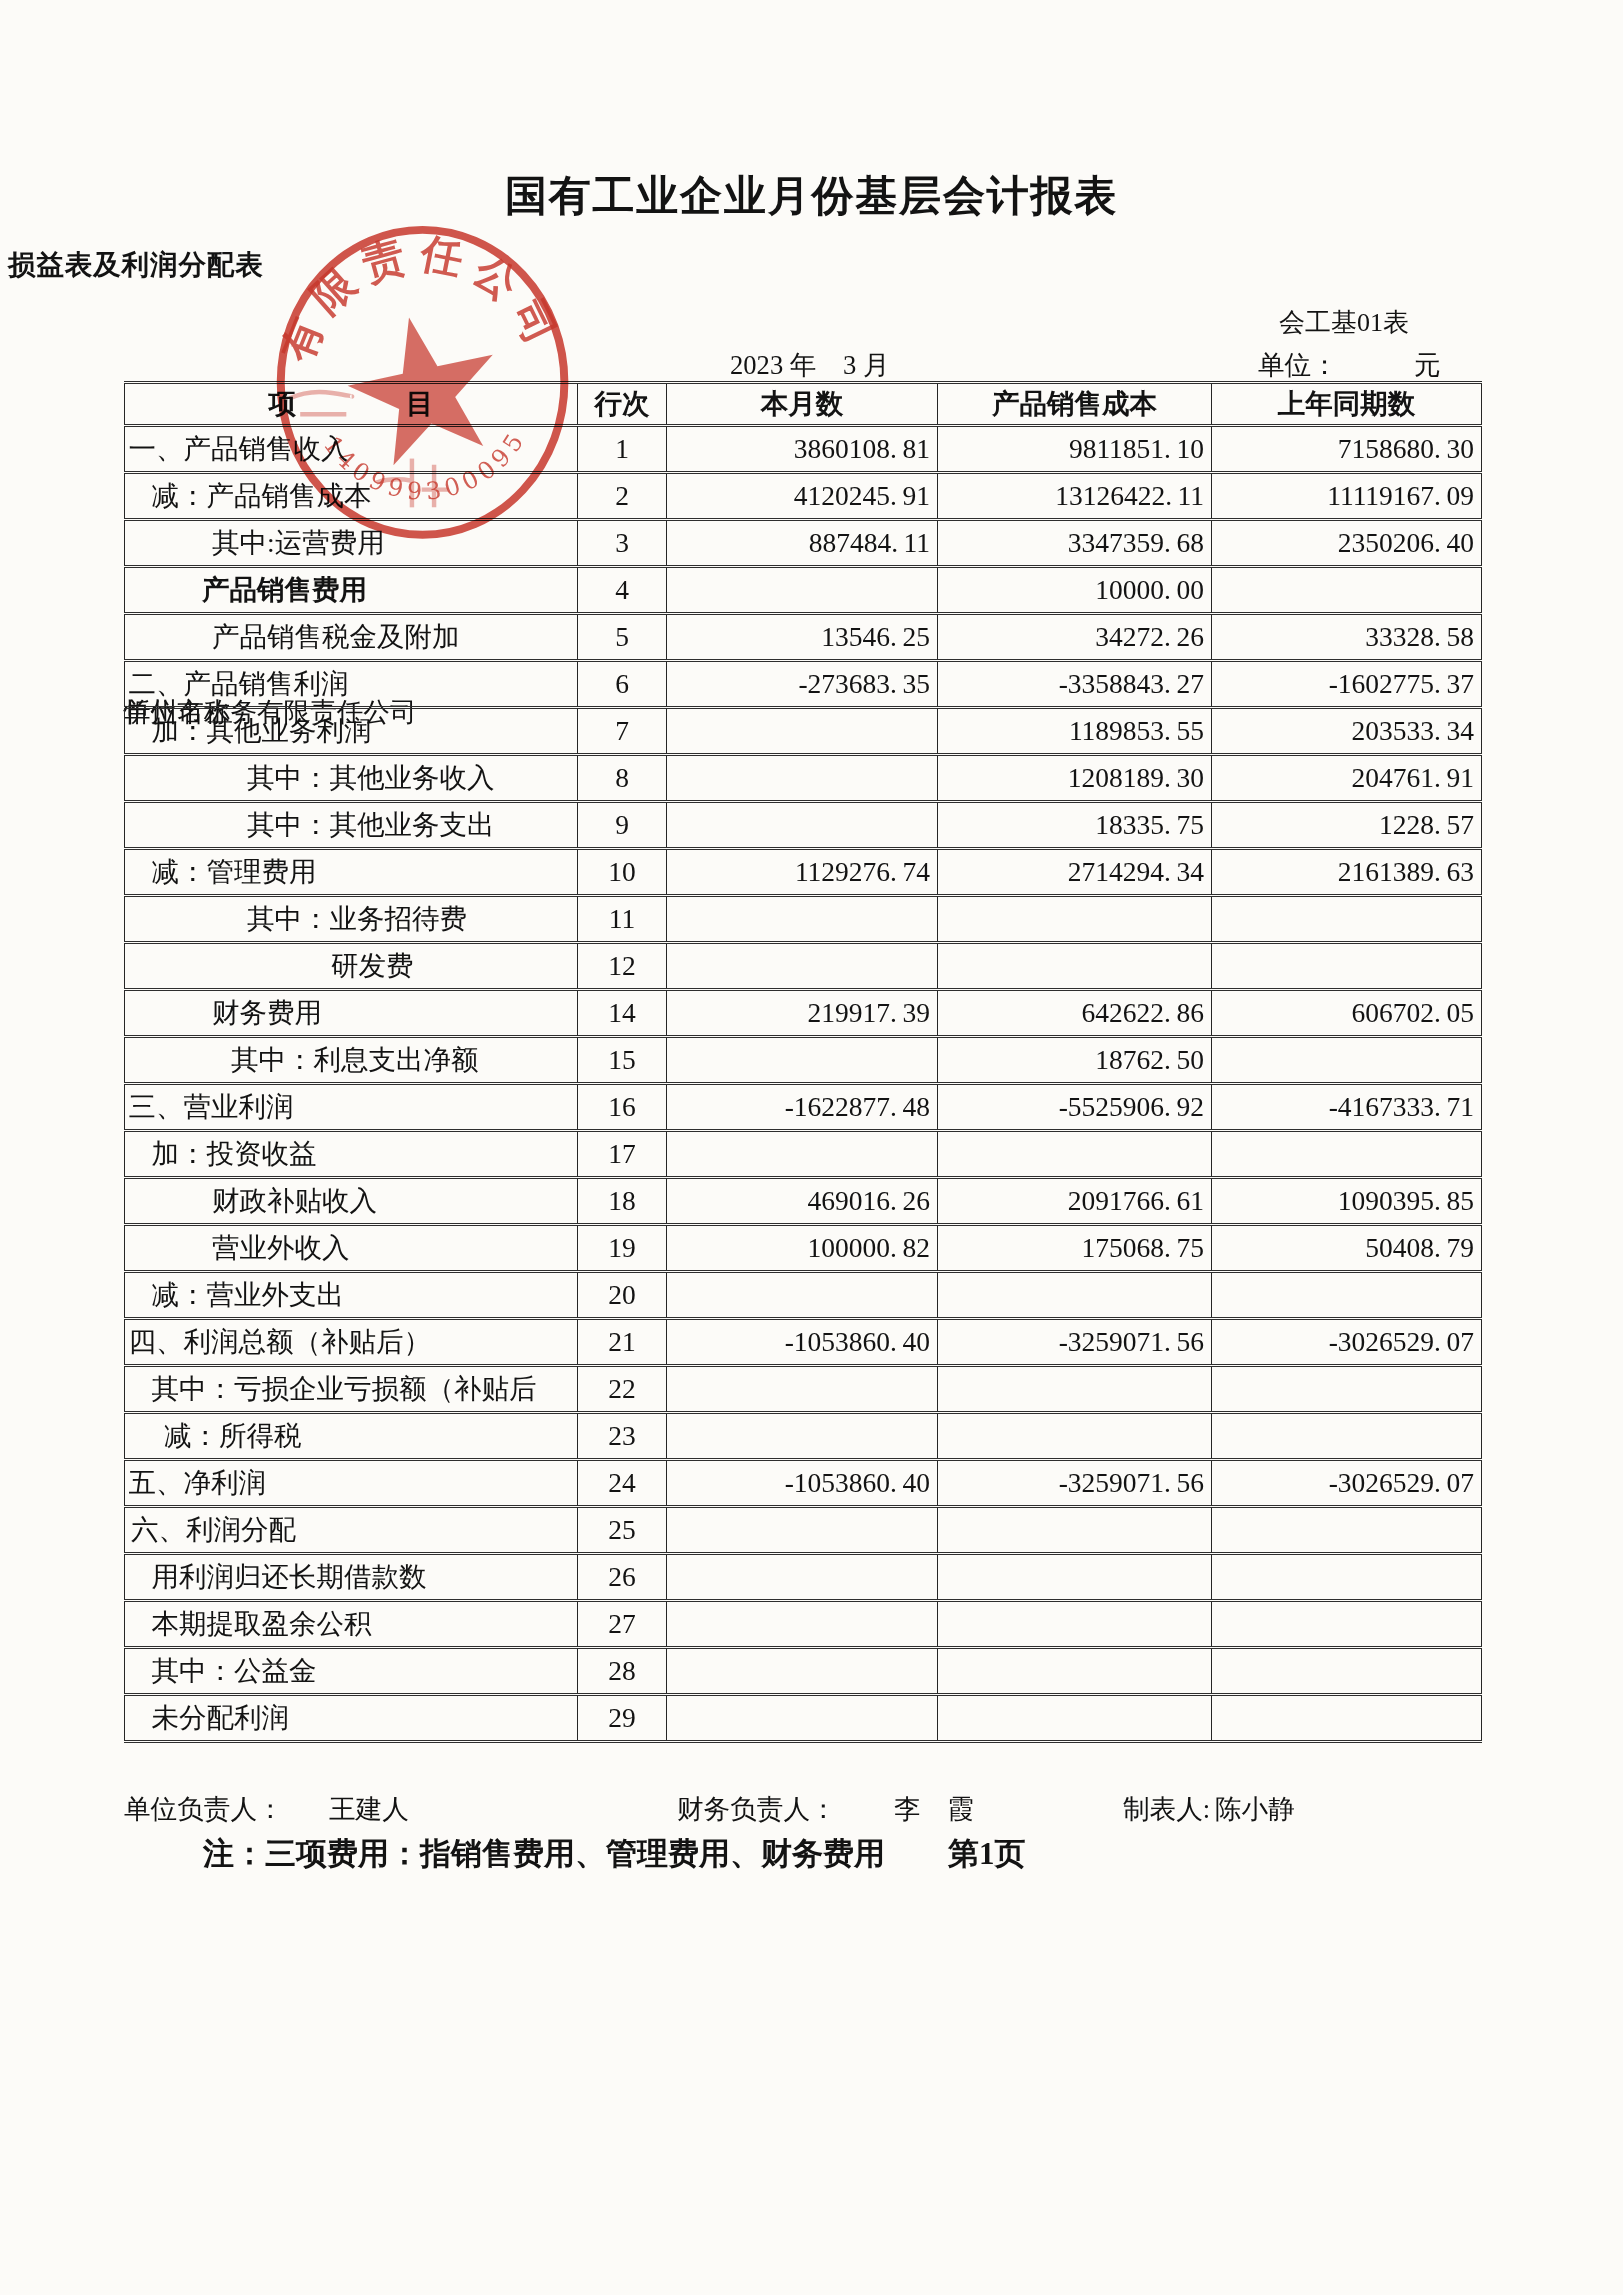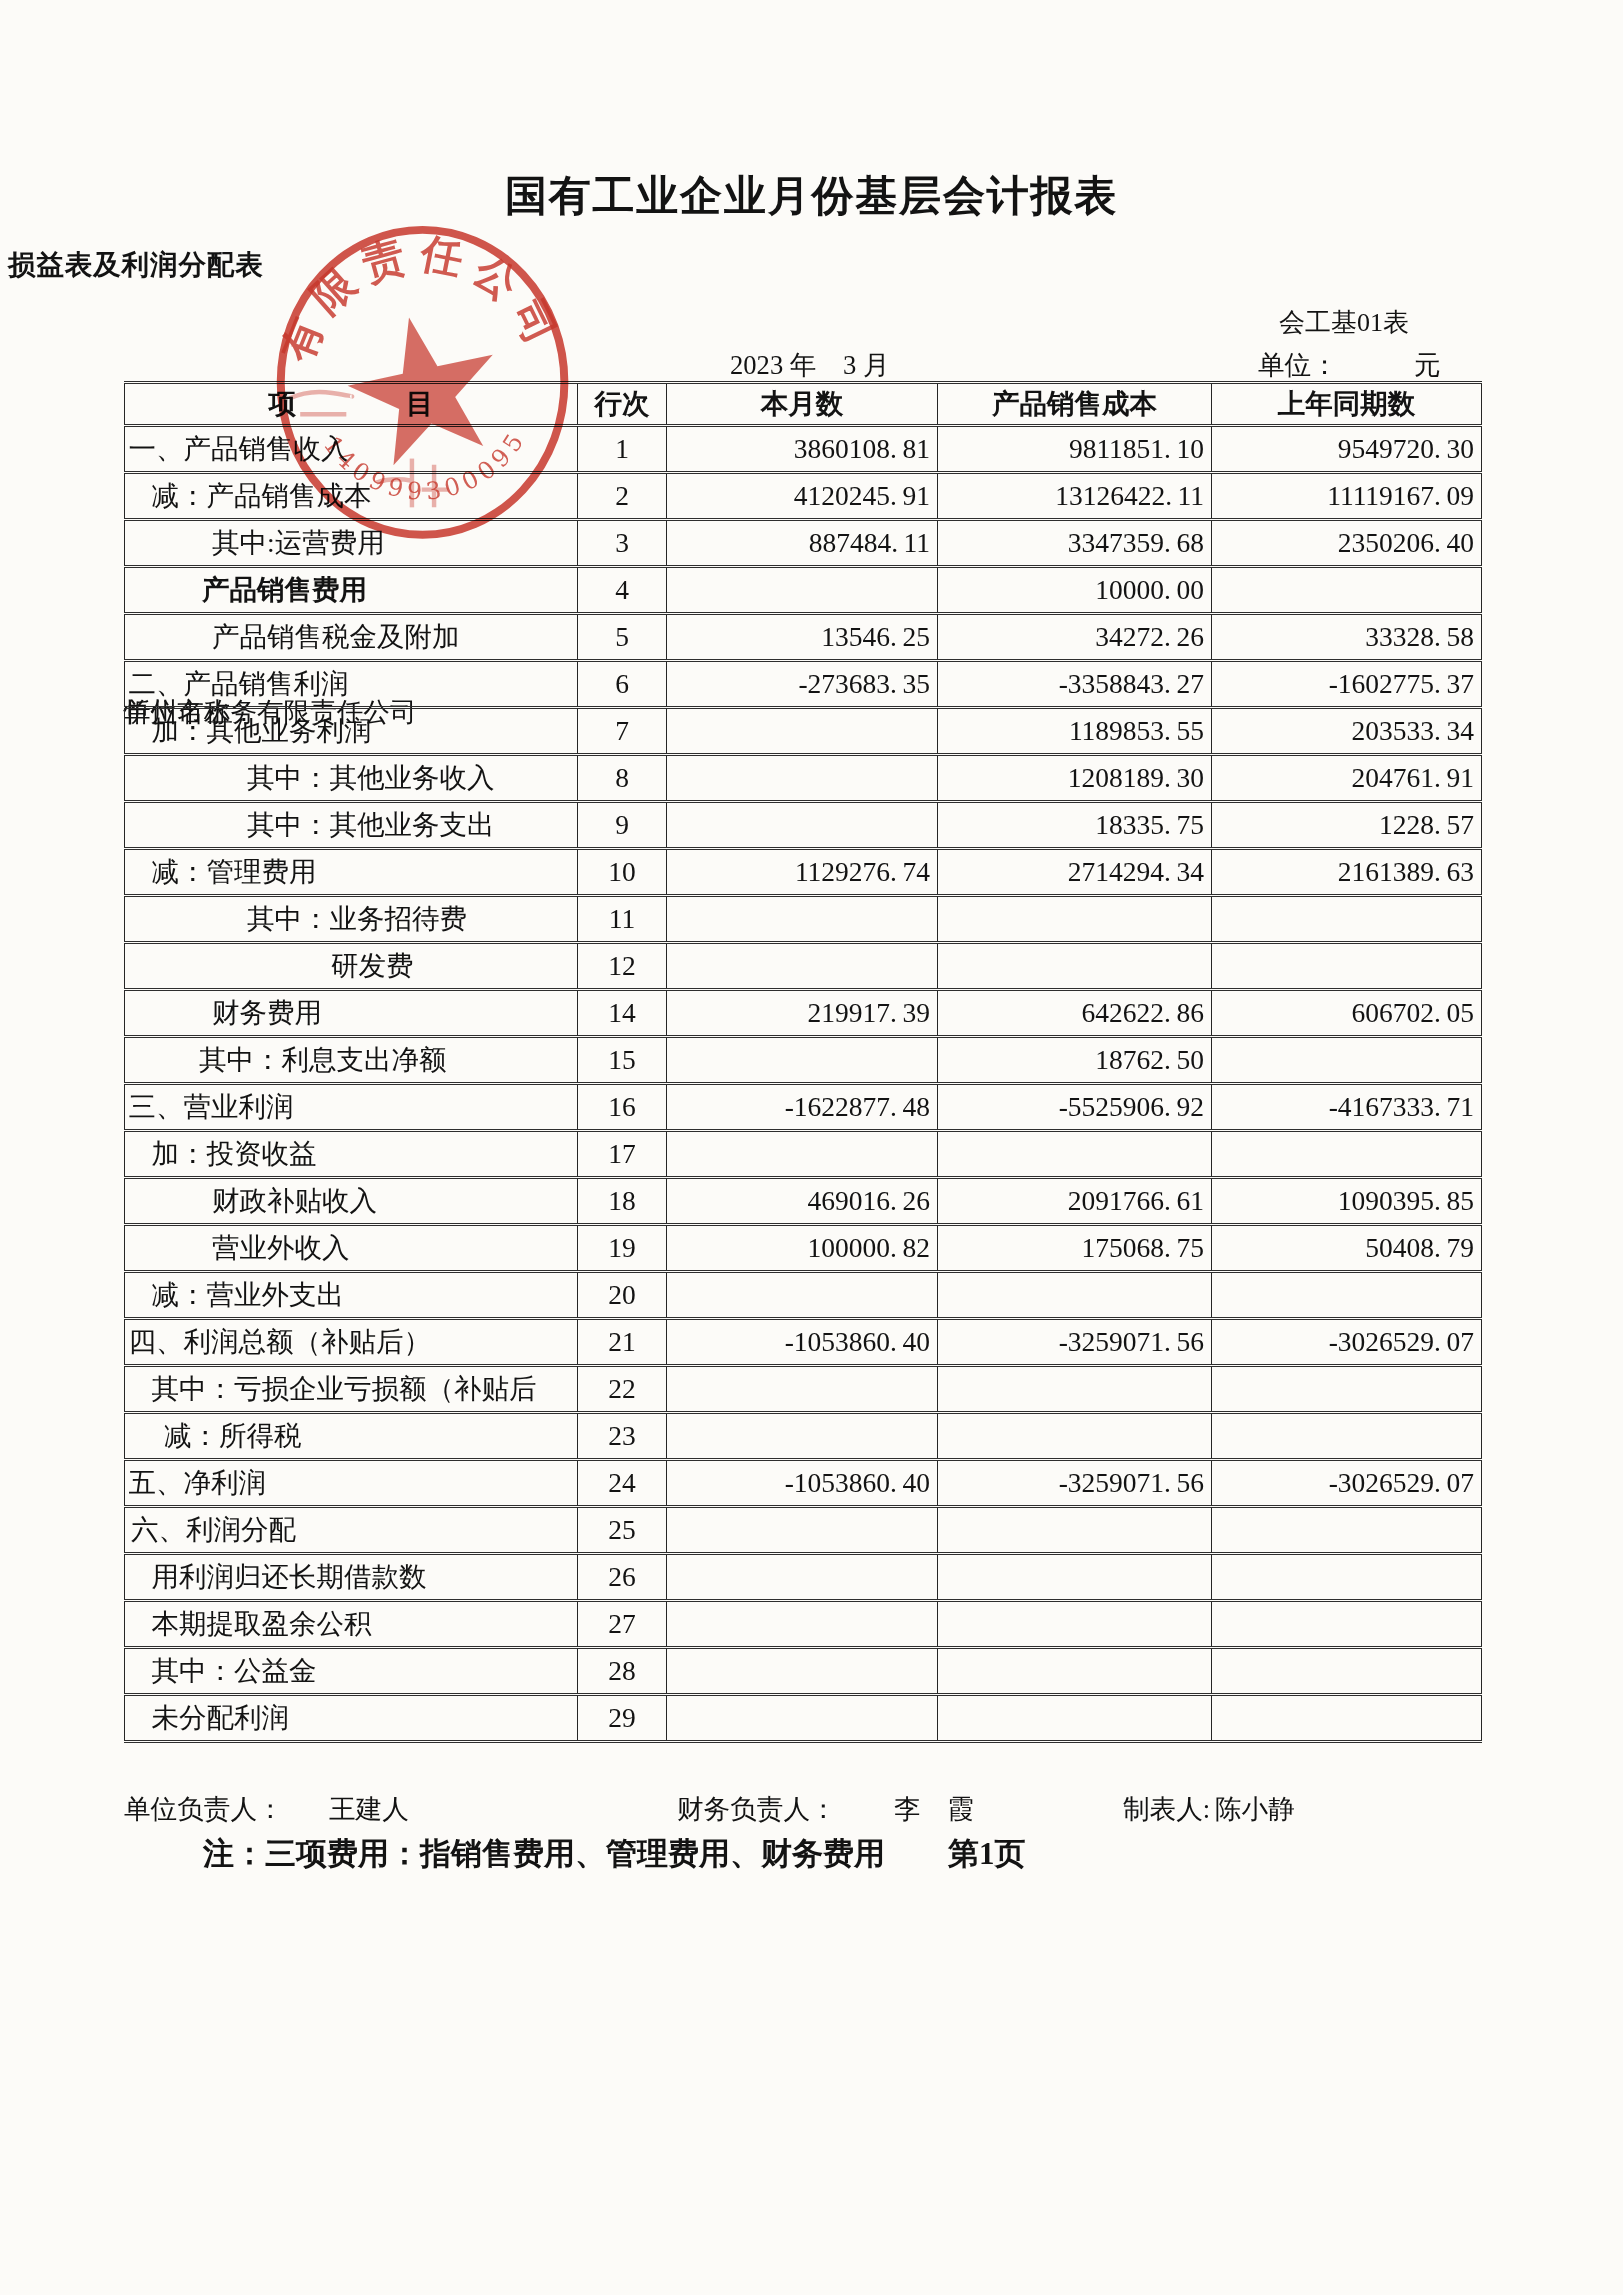--- a/index.html
+++ b/index.html
@@ -89,21 +89,21 @@
         <th>产品销售成本</th>
         <th>上年同期数</th>
       </tr>
     </thead>
     <tbody>
         <tr>
           <td class="label" style="padding-left: 3.5px;">一、产品销售收入</td>
           <td class="line">1</td>
           <td class="num">3860108. 81</td>
           <td class="num">9811851. 10</td>
-          <td class="num">9549720. 30</td>
+          <td class="num">7158680. 30</td>
         </tr>
         <tr>
           <td class="label" style="padding-left: 26.6px;">减：产品销售成本</td>
           <td class="line">2</td>
           <td class="num">4120245. 91</td>
           <td class="num">13126422. 11</td>
           <td class="num">11119167. 09</td>
         </tr>
         <tr>
           <td class="label" style="padding-left: 87px;">其中:运营费用</td>
@@ -176,21 +176,21 @@
           <td class="num"></td>
         </tr>
         <tr>
           <td class="label" style="padding-left: 87px;">财务费用</td>
           <td class="line">14</td>
           <td class="num">219917. 39</td>
           <td class="num">642622. 86</td>
           <td class="num">606702. 05</td>
         </tr>
         <tr>
-          <td class="label" style="padding-left: 74px;">其中：利息支出净额</td>
+          <td class="label" style="padding-left: 106px;">其中：利息支出净额</td>
           <td class="line">15</td>
           <td class="num"></td>
           <td class="num">18762. 50</td>
           <td class="num"></td>
         </tr>
         <tr>
           <td class="label" style="padding-left: 3.5px;">三、营业利润</td>
           <td class="line">16</td>
           <td class="num">-1622877. 48</td>
           <td class="num">-5525906. 92</td>

